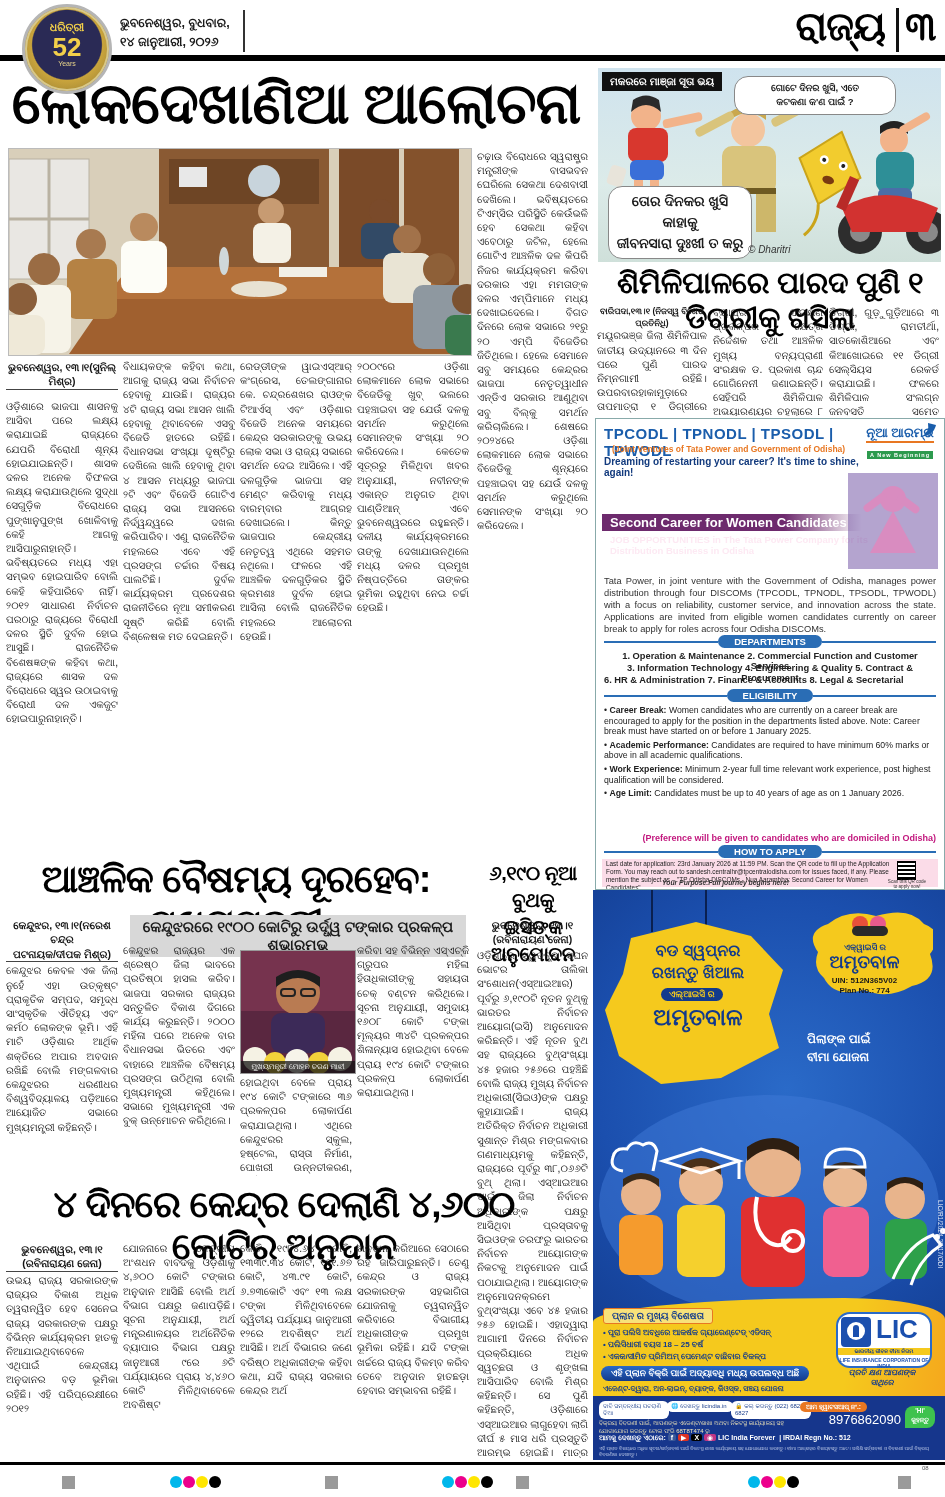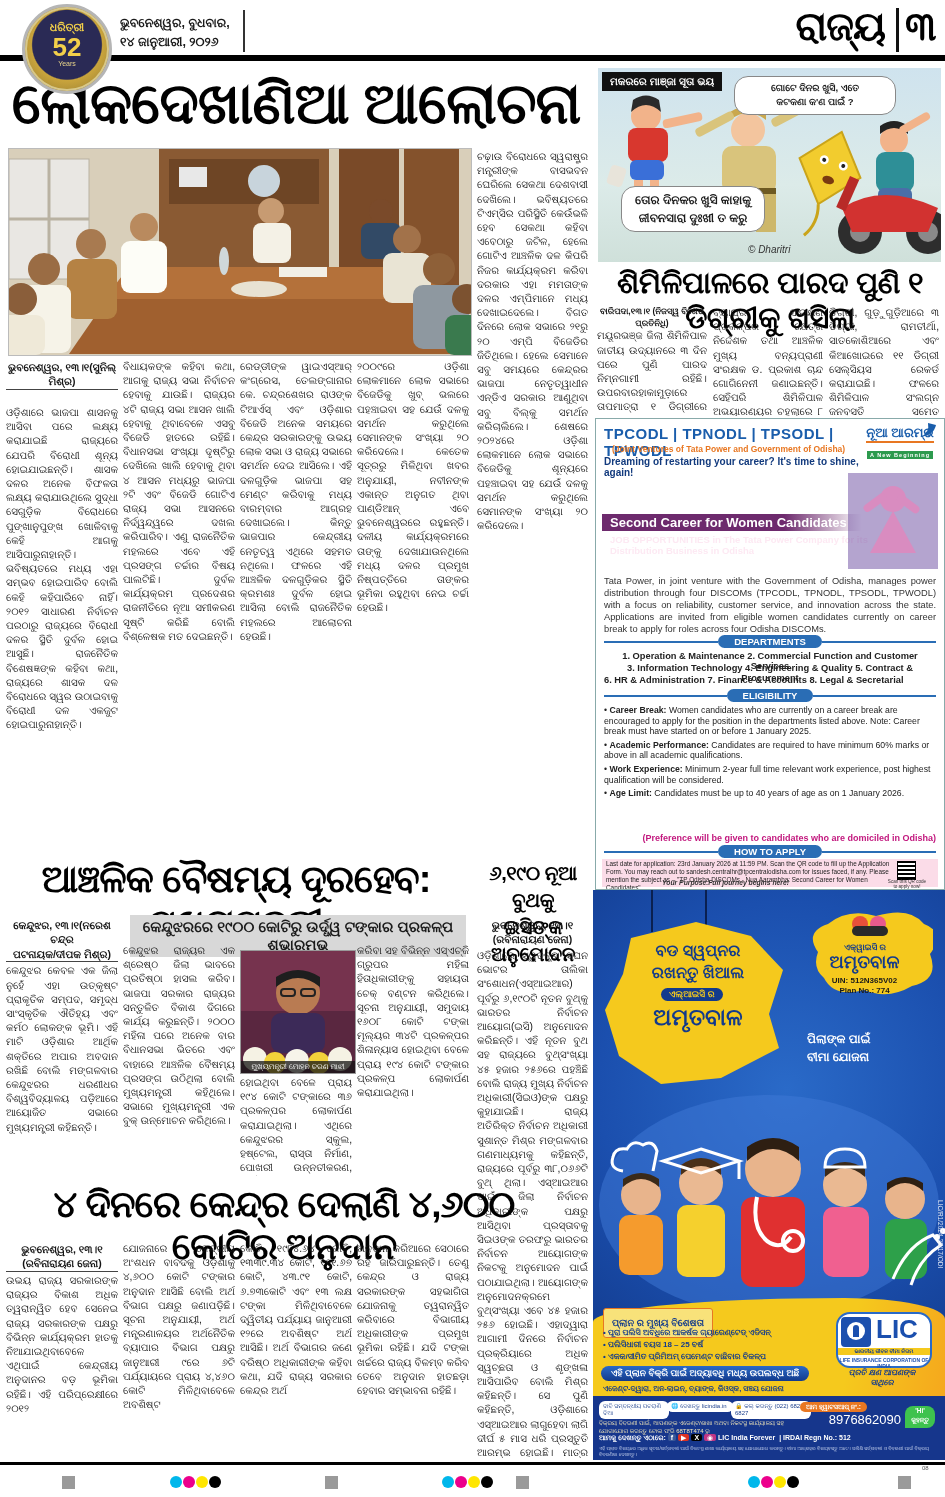--- a/index.html
+++ b/index.html
@@ -75,21 +75,21 @@
       <circle cx="398" cy="90" r="14" fill="#a2724a"></circle>
         <rect x="374" y="104" width="48" height="50" rx="9" fill="#e9e4d4"></rect>
       <circle cx="430" cy="120" r="16" fill="#8e6038"></circle>
         <rect x="404" y="136" width="56" height="64" rx="10" fill="#8e98a0"></rect>
       <circle cx="458" cy="150" r="15" fill="#7c5230"></circle>
         <rect x="436" y="166" width="40" height="40" rx="9" fill="#3a7a4e"></rect>
     </svg>
   </div>
 
   <div class="bodytext" style="left:6px;top:360px;width:112px;height:492px;">
-    <span class="dateline" style="border-bottom:1px solid #444;margin-bottom:16px;">ଭୁବନେଶ୍ୱର, ୧୩।୧(ସୁନିଲ୍ ମିଶ୍ର)</span>
+    <span class="dateline" style="border-bottom:1px solid #444;margin-bottom:10px;">ଭୁବନେଶ୍ୱର, ୧୩।୧(ସୁନିଲ୍ ମିଶ୍ର)</span>
     <span>ଓଡ଼ିଶାରେ ଭାଜପା ଶାସନକୁ ଆସିବା ପରେ ଲକ୍ଷ୍ୟ କରାଯାଇଛି ରାଜ୍ୟରେ ଯେପରି ବିରୋଧୀ ଶୂନ୍ୟ ହୋଇଯାଇଛନ୍ତି। ଶାସକ ଦଳର ଅନେକ ବିଫଳତା ଲକ୍ଷ୍ୟ କରାଯାଉଥିଲେ ସୁଦ୍ଧା ସେଗୁଡ଼ିକ ବିରୋଧରେ ପୁଙ୍ଖାନୁପୁଙ୍ଖ ଖୋଳିବାକୁ କେହି ଆଗକୁ ଆସିପାରୁନାହାନ୍ତି। ଭବିଷ୍ୟତରେ ମଧ୍ୟ ଏହା ସମ୍ଭବ ହୋଇପାରିବ ବୋଲି କେହି କହିପାରିବେ ନାହିଁ। ୨୦୧୨ ସାଧାରଣ ନିର୍ବାଚନ ପରଠାରୁ ରାଜ୍ୟରେ ବିରୋଧୀ ଦଳର ସ୍ଥିତି ଦୁର୍ବଳ ହୋଇ ଆସୁଛି। ରାଜନୈତିକ ବିଶେଷଜ୍ଞଙ୍କ କହିବା କଥା, ରାଜ୍ୟରେ ଶାସକ ଦଳ ବିରୋଧରେ ସ୍ୱର ଉଠାଇବାକୁ ବିରୋଧୀ ଦଳ ଏକଜୁଟ ହୋଇପାରୁନାହାନ୍ତି।</span>
   </div>
   <div class="bodytext" style="left:123px;top:360px;width:112px;height:492px;">ବିଧାୟକଙ୍କ କହିବା କଥା, ଆଗକୁ ରାଜ୍ୟ ସଭା ନିର୍ବାଚନ ହେବାକୁ ଯାଉଛି। ରାଜ୍ୟର ୪ଟି ରାଜ୍ୟ ସଭା ଆସନ ଖାଲି ହେବାକୁ ଥିବାବେଳେ ଏସବୁ ବିଜେଡି ହାତରେ ରହିଛି। ବିଧାନସଭା ସଂଖ୍ୟା ଦୃଷ୍ଟିରୁ ଦେଖିଲେ ଖାଲି ହେବାକୁ ଥିବା ୪ ଆସନ ମଧ୍ୟରୁ ଭାଜପା ୨ଟି ଏବଂ ବିଜେଡି ଗୋଟିଏ ରାଜ୍ୟ ସଭା ଆସନରେ ନିର୍ଦ୍ୱନ୍ଦ୍ୱରେ ଦଖଲ କରିପାରିବ। ଏଣୁ ରାଜନୈତିକ ମହଲରେ ଏବେ ଏହି ପ୍ରସଙ୍ଗ ଚର୍ଚ୍ଚାର ବିଷୟ ପାଲଟିଛି। ଦୁର୍ବଳ କାର୍ଯ୍ୟକ୍ରମ ପ୍ରଦେଶର ରାଜନୀତିରେ ନୂଆ ସମୀକରଣ ସୃଷ୍ଟି କରିଛି ବୋଲି ବିଶ୍ଳେଷକ ମତ ଦେଇଛନ୍ତି।</div>
   <div class="bodytext" style="left:240px;top:360px;width:112px;height:492px;">ରେଡ୍ଡୀଙ୍କ ୱାଇଏସ୍ଆର୍ କଂଗ୍ରେସ, ତେଲଙ୍ଗାନାର କେ. ଚନ୍ଦ୍ରଶେଖର ରାଓଙ୍କ ଟିଆର୍ଏସ୍ ଏବଂ ଓଡ଼ିଶାର ବିଜେଡି ଅନେକ ସମୟରେ କେନ୍ଦ୍ର ସରକାରଙ୍କୁ ଉଭୟ ଲୋକ ସଭା ଓ ରାଜ୍ୟ ସଭାରେ ସମର୍ଥନ ଦେଇ ଆସିଲେ। ଏହି ଦଳଗୁଡ଼ିକ ଭାଜପା ସହ ମେଣ୍ଟ କରିବାକୁ ମଧ୍ୟ ବାରମ୍ବାର ଆଗ୍ରହ ଦେଖାଇଲେ। କିନ୍ତୁ ଭାଜପାର କେନ୍ଦ୍ରୀୟ ନେତୃତ୍ୱ ଏଥିରେ ସହମତ ନଥିଲେ। ଫଳରେ ଏହି ଆଞ୍ଚଳିକ ଦଳଗୁଡ଼ିକର ସ୍ଥିତି କ୍ରମଶଃ ଦୁର୍ବଳ ହୋଇ ଆସିଲା ବୋଲି ରାଜନୈତିକ ମହଲରେ ଆଲୋଚନା ହେଉଛି।</div>
   <div class="bodytext" style="left:357px;top:360px;width:112px;height:492px;">୨୦୦୯ରେ ଓଡ଼ିଶା ଲୋକମାନେ ଲୋକ ସଭାରେ ବିଜେଡିକୁ ଖୁବ୍ ଭଲରେ ପହଞ୍ଚାଇବା ସହ ଯେଉଁ ଦଳକୁ ସମର୍ଥନ କରୁଥିଲେ ସେମାନଙ୍କ ସଂଖ୍ୟା ୨୦ କରିଦେଲେ। କେତେକ ସୂତ୍ରରୁ ମିଳିଥିବା ଖବର ଅନୁଯାୟୀ, ନବୀନଙ୍କ ଏକାନ୍ତ ଅନୁଗତ ଥିବା ପାଣ୍ଡିଆନ୍ ଏବେ ଭୁବନେଶ୍ୱରରେ ରହୁଛନ୍ତି। ଦଳୀୟ କାର୍ଯ୍ୟକ୍ରମରେ ତାଙ୍କୁ ଦେଖାଯାଉନଥିଲେ ମଧ୍ୟ ଦଳର ପ୍ରମୁଖ ନିଷ୍ପତ୍ତିରେ ତାଙ୍କର ଭୂମିକା ରହୁଥିବା ନେଇ ଚର୍ଚ୍ଚା ହେଉଛି।</div>
   <div class="bodytext" style="left:477px;top:150px;width:111px;height:702px;">ଚଢ଼ାଉ ବିରୋଧରେ ସ୍ୱରାଷ୍ଟ୍ର ମନ୍ତ୍ରୀଙ୍କ ବାସଭବନ ଘେରିଲେ ସେକଥା ଦେଶବାସୀ ଦେଖିଲେ। ଭବିଷ୍ୟତରେ ଟିଏମ୍‌ସିର ପରିସ୍ଥିତି କେଉଁଭଳି ହେବ ସେକଥା କହିବା ଏବେଠାରୁ ଜଟିଳ, ହେଲେ ଗୋଟିଏ ଆଞ୍ଚଳିକ ଦଳ କିପରି ନିଜର କାର୍ଯ୍ୟକ୍ରମ କରିବା ଦରକାର ଏହା ମମତାଙ୍କ ଦଳର ଏମ୍‌ପିମାନେ ମଧ୍ୟ ଦେଖାଇଦେଲେ। ବିଗତ ଦିନରେ ଲୋକ ସଭାରେ ୨୧ରୁ ୨୦ ଏମ୍‌ପି ବିଜେଡିର ଜିତିଥିଲେ। ହେଲେ ସେମାନେ ସବୁ ସମୟରେ କେନ୍ଦ୍ରର ଭାଜପା ନେତୃତ୍ୱାଧୀନ ଏନ୍‌ଡିଏ ସରକାର ଆଣୁଥିବା ସବୁ ବିଲ୍‌କୁ ସମର୍ଥନ କରିଚାଲିଲେ। ଶେଷରେ ୨୦୨୪ରେ ଓଡ଼ିଶା ଲୋକମାନେ ଲୋକ ସଭାରେ ବିଜେଡିକୁ ଶୂନ୍ୟରେ ପହଞ୍ଚାଇବା ସହ ଯେଉଁ ଦଳକୁ ସମର୍ଥନ କରୁଥିଲେ ସେମାନଙ୍କ ସଂଖ୍ୟା ୨୦ କରିଦେଲେ।</div>
 
   <div class="abs" style="left:598px;top:68px;width:343px;height:194px;background:linear-gradient(180deg,#cfe3ee 0%,#dcebe9 60%,#cfe0da 100%);overflow:hidden;">
     <svg class="abs" width="343" height="194" style="left:0;top:0;">
 
@@ -129,21 +129,21 @@
       <circle cx="262" cy="164" r="22" fill="#2d2d2d"></circle>
         <circle cx="262" cy="164" r="10" fill="#8a8a8a"></circle>
       <circle cx="330" cy="164" r="22" fill="#2d2d2d"></circle>
         <circle cx="330" cy="164" r="10" fill="#8a8a8a"></circle>
       <path d="M244,140 q40,-26 96,0 l-10,24 -76,0 z" fill="#d23230"></path>
       <rect x="252" y="108" width="10" height="34" fill="#b82a28" transform="rotate(24 252 108)"></rect>
     </svg>
     <div class="abs" style="left:4px;top:4px;background:#111;color:#fff;font-size:10.5px;font-weight:bold;padding:3px 8px;">ମକରରେ ମାଞ୍ଜା ସୂତା ଭୟ</div>
     <div class="bubble" style="left:136px;top:8px;width:148px;">ଗୋଟେ ଦିନର ଖୁସି, ଏତେ
 କଟକଣା କ'ଣ ପାଇଁ ?</div>
-    <div class="bubble" style="left:23px;top:118px;width:130px;font-size:12px;">ତୋର ଦିନକର ଖୁସି କାହାକୁ
+    <div class="bubble" style="left:10px;top:118px;width:130px;font-size:14px;">ତୋର ଦିନକର ଖୁସି କାହାକୁ
 ଜୀବନସାରା ଦୁଃଖୀ ତ କରୁ</div>
     <div class="abs" style="left:150px;top:176px;font-size:10px;font-style:italic;color:#333;">© Dharitri</div>
   </div>
 
   <div class="headline" style="left:596px;top:266px;width:348px;font-size:30px;text-align:center;letter-spacing:-0.5px;">ଶିମିଳିପାଳରେ ପାରଦ ପୁଣି ୧ ଡିଗ୍ରୀକୁ ଖସିଲା</div>
   <div class="bodytext" style="left:597px;top:306px;width:110px;height:110px;">
     <span class="dateline" style="font-size:8.5px;">ବାରିପଦା,୧୩।୧ (ନିଜସ୍ୱ ବିଶେଷ ପ୍ରତିନିଧି)</span>
     <span>ମୟୂରଭଞ୍ଜ ଜିଲା ଶିମିଳିପାଳ ଜାତୀୟ ଉଦ୍ୟାନରେ ୩ ଦିନ ପରେ ପୁଣି ପାରଦ ନିମ୍ନଗାମୀ ରହିଛି। ଉପରବାରହାକାମୁଡ଼ାରେ ତାପମାତ୍ରା ୧ ଡିଗ୍ରୀରେ ରହିଥିବା ନେଇ ଶିମିଳିପାଳ</span>
   </div>
   <div class="bodytext" style="left:713px;top:306px;width:110px;height:110px;">ବ୍ୟାଘ୍ର ସଂରକ୍ଷଣ ପ୍ରକଳ୍ପର କ୍ଷେତ୍ର ନିର୍ଦ୍ଦେଶକ ତଥା ଆଞ୍ଚଳିକ ମୁଖ୍ୟ ବନ୍ୟପ୍ରାଣୀ ସଂରକ୍ଷକ ଡ. ପ୍ରକାଶ ଚାନ୍ଦ ଗୋଗିନେନୀ ଜଣାଇଛନ୍ତି। ସେହିପରି ଶିମିଳିପାଳ ଅଭୟାରଣ୍ୟର ଚହଲାରେ ୮ ଡିଗ୍ରୀ, ବରେହିପାଣିରେ ୬</div>
@@ -311,21 +311,21 @@
 
       <circle cx="312" cy="124" r="20" fill="#e8b48c"></circle>
         <path d="M294,116 q18,-16 36,0 l0,-8 q-18,-12 -36,0 z" fill="#2e1f12"></path>
       <rect x="292" y="144" width="42" height="60" rx="10" fill="#2da04a"></rect>
       <path d="M300,204 q14,-34 40,-44 l8,10 q-22,14 -30,40" fill="none" stroke="#fff" stroke-width="3"></path>
       <circle cx="344" cy="162" r="3" fill="#fff"></circle>
         <circle cx="350" cy="156" r="3" fill="#fff"></circle>
     </svg>
 
     <div class="abs" style="left:0;top:408px;width:352px;height:98px;background:linear-gradient(100deg,#f5c91d 72%,#f5a81d 100%);border-radius:100% 40% 0 0/34% 30% 0 0;">
-      <div style="position:absolute;left:10px;top:10px;font-size:9.5px;font-weight:900;color:#123a8c;border:1.5px solid #e87722;background:#f8e27a;padding:8px 8px;border-radius:3px;">ପ୍ଲାନ ର ମୁଖ୍ୟ ବିଶେଷତା</div>
+      <div style="position:absolute;left:10px;top:10px;font-size:9.5px;font-weight:900;color:#123a8c;border:1.5px solid #e87722;background:#f8e27a;padding:1px 8px;border-radius:3px;">ପ୍ଲାନ ର ମୁଖ୍ୟ ବିଶେଷତା</div>
       <div style="position:absolute;left:10px;top:30px;font-size:8px;font-weight:bold;color:#123a8c;">• <span>ପୂରା ପଲିସି ଅବଧିରେ ଆକର୍ଷକ ଗ୍ୟାରେଣ୍ଟେଡ୍ ଏଡିସନ୍</span></div>
       <div style="position:absolute;left:10px;top:42px;font-size:8px;font-weight:bold;color:#123a8c;">• <span>ପଲିସିଧାରୀ ବୟସ 18 – 25 ବର୍ଷ</span></div>
       <div style="position:absolute;left:10px;top:54px;font-size:8px;font-weight:bold;color:#123a8c;">• <span>ଏକକ/ସୀମିତ ପ୍ରିମିଅମ୍ ପେମେଣ୍ଟ ବାଛିବାର ବିକଳ୍ପ</span></div>
       <div style="position:absolute;left:8px;top:68px;background:linear-gradient(180deg,#2a6ac8,#123a8c);color:#fff;font-size:9px;font-weight:bold;border-radius:10px;padding:2px 10px;">ଏହି ପ୍ଲାନ ବିକ୍ରି ପାଇଁ ଅଦ୍ୟାବଧି ମଧ୍ୟ ଉପଲବ୍ଧ ଅଛି</div>
       <div style="position:absolute;left:10px;top:86px;font-size:7.5px;font-weight:bold;color:#123a8c;">ଏଜେଣ୍ଟ-ଦ୍ୱାରା, ଅନ-ଲାଇନ୍, ବ୍ୟାଙ୍କ, କିଓସ୍କ, ସଞ୍ଚୟ ଯୋଜନା</div>
 
       <div class="abs" style="left:243px;top:14px;width:92px;height:52px;background:#fff;border-radius:14px;border:2px solid #2a6ac8;">
         <div class="abs" style="left:3px;top:3px;width:30px;height:30px;background:#1b4fae;border-radius:4px;">
           <div style="position:absolute;left:6px;top:5px;width:18px;height:18px;border-radius:50%;background:#fff;"></div>
           <div style="position:absolute;left:12px;top:8px;width:6px;height:12px;background:#1b4fae;border-radius:3px 3px 0 0;"></div>

